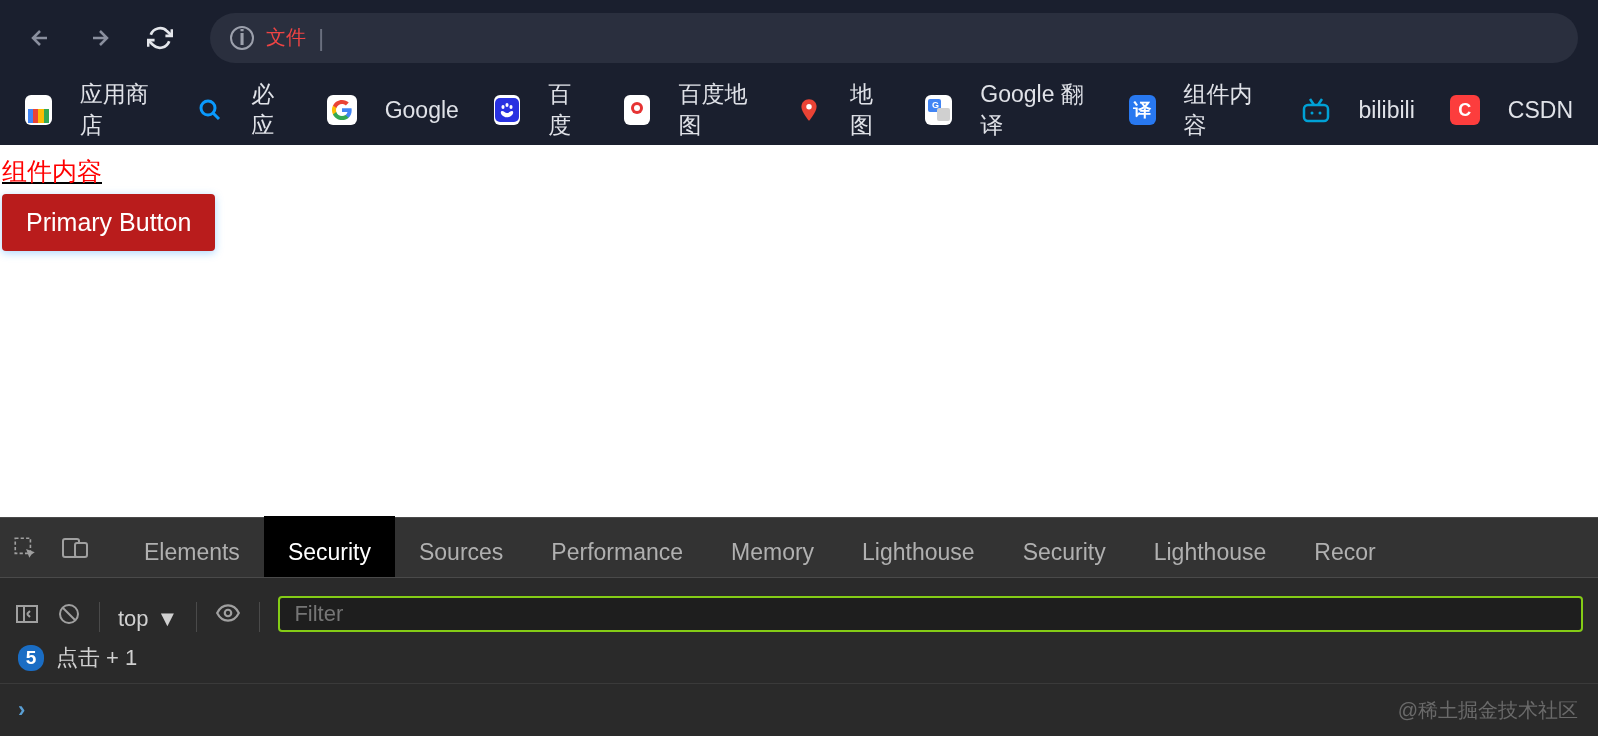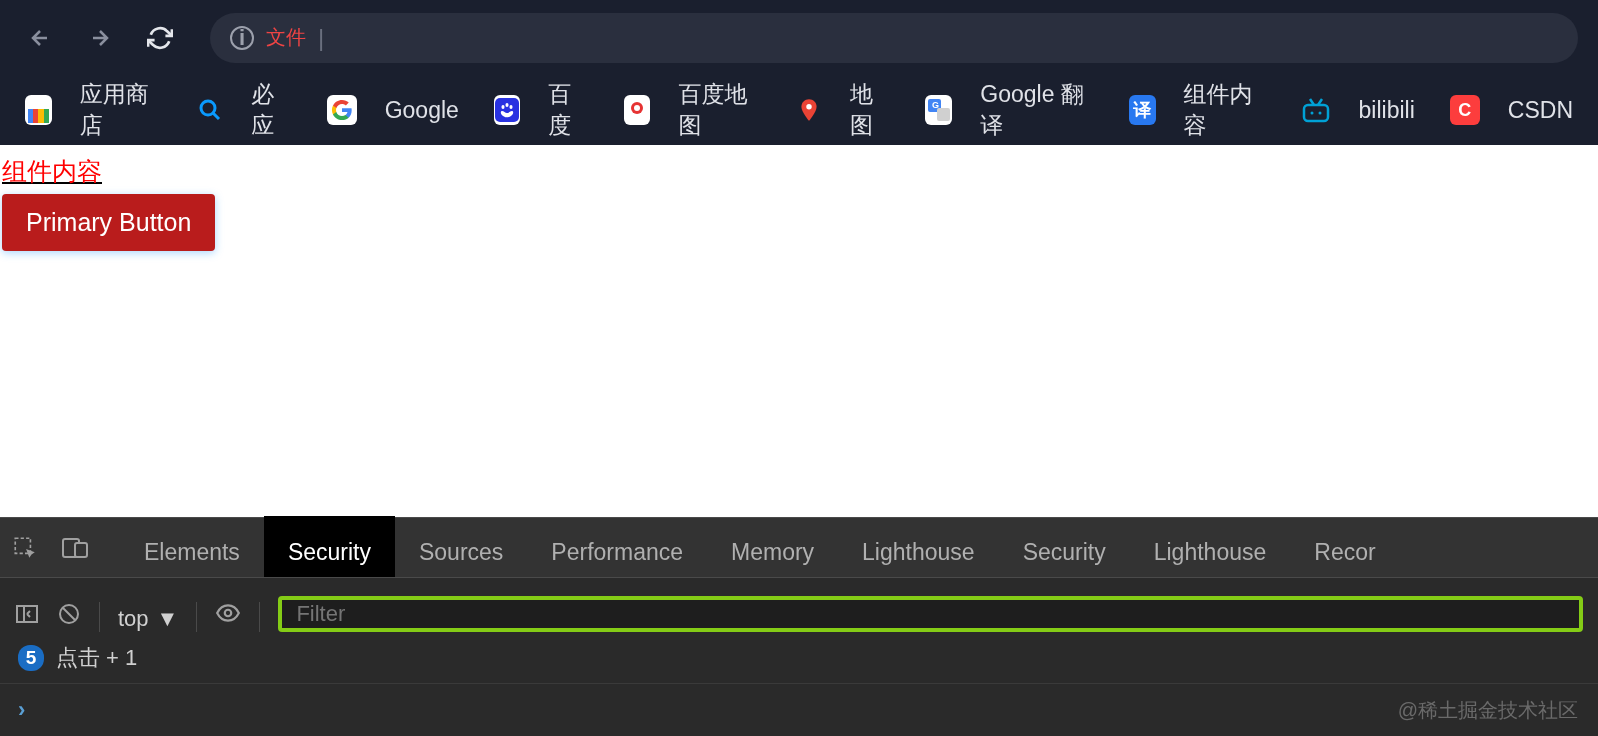--- a/index.html
+++ b/index.html
@@ -202,21 +202,21 @@
       color: #d0d0d0;
       font-size: 22px;
       display: flex;
       align-items: center;
       gap: 8px;
       cursor: pointer;
     }
     .filter-input {
       flex: 1;
       background: #1e1e1e;
-      border: 4px solid #84cc16;
+      border: 2px solid #84cc16;
       border-radius: 4px;
       height: 36px;
       padding: 0 14px;
       color: #b0b0b0;
       font-size: 22px;
     }
     .console-log {
       height: 52px;
       background: #2a2a2a;
       display: flex;

